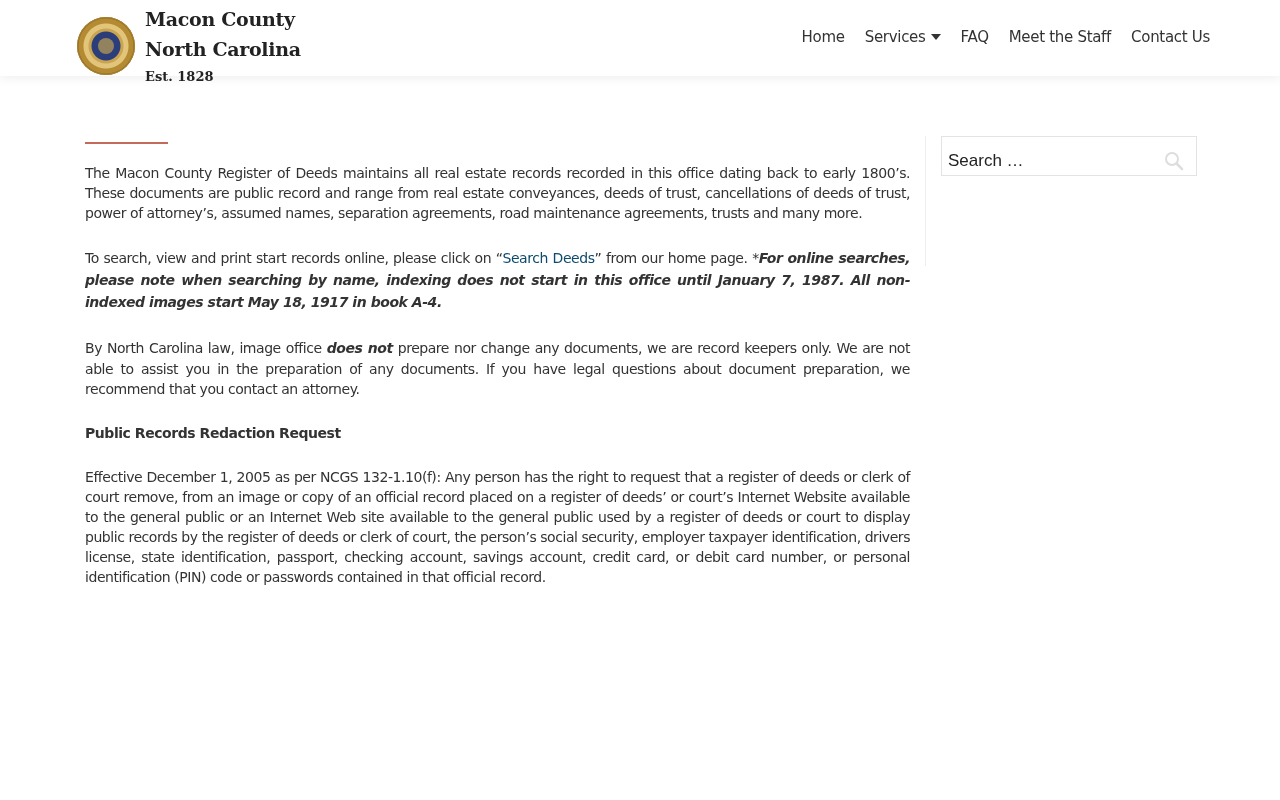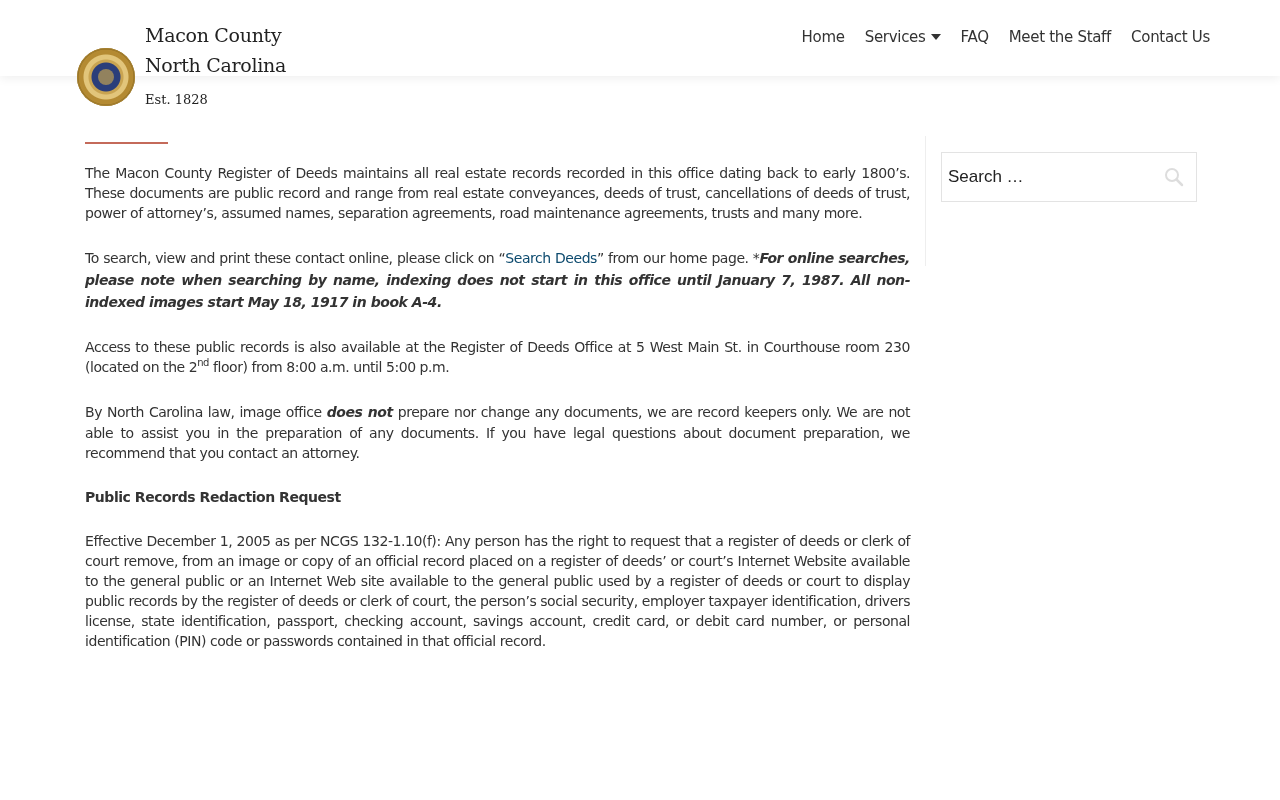--- a/index.html
+++ b/index.html
@@ -5,35 +5,35 @@
   * { box-sizing: border-box; margin: 0; padding: 0; }
   html, body { width: 1280px; height: 800px; overflow: hidden; background: #fff; }
   body { font-family: "Liberation Sans", "DejaVu Sans", sans-serif; color: #333; }
 
   .site-header {
     position: absolute; top: 0; left: 0; width: 1280px; height: 76px;
     background: #fff;
     box-shadow: 0 2px 10px rgba(0,0,0,0.07);
     z-index: 5;
   }
-  .logo { position: absolute; left: 77px; top: 25px; display: flex; align-items: flex-end; }
+  .logo { position: absolute; left: 77px; top: 9px; display: flex; align-items: center; font-weight: bold; }
   .seal {
     width: 58px; height: 58px; border-radius: 50%;
     background: radial-gradient(circle at 50% 50%, #2b3e7a 0 14px, #c9a451 15px 17px, #e2c57a 18px 22px, #b48a32 23px 27px, #8c6a24 28px 29px);
     box-shadow: 0 0 0 1px #a7822f inset;
     position: relative;
   }
   .seal::after {
     content: ""; position: absolute; left: 21px; top: 21px; width: 16px; height: 16px;
     border-radius: 50%; background: #b59a55; opacity: .75;
   }
   .logo-text { margin-left: 10px; font-family: "DejaVu Serif", "Liberation Serif", serif; color: #222; line-height: 1; }
   .logo-text .l1 { font-size: 19px; display: block; margin-top: 1px; letter-spacing: -0.3px; }
   .logo-text .l2 { font-size: 19px; display: block; margin-top: 11px; letter-spacing: -0.3px; }
-  .logo-text .l3 { font-size: 13px; display: block; margin-top: 18px; }
+  .logo-text .l3 { font-size: 13px; display: block; margin-top: 11px; }
 
   .main-nav { position: absolute; top: 28px; right: 70px; display: flex; align-items: flex-start; }
   .main-nav a {
     font-family: "DejaVu Sans", sans-serif; font-size: 15px; color: #333; text-decoration: none;
     margin-left: 20px; display: flex; align-items: center; letter-spacing: -0.3px;
   }
   .caret { display: inline-block; width: 0; height: 0; margin-left: 5px;
     border-left: 5px solid transparent; border-right: 5px solid transparent; border-top: 6px solid #333; }
 
   .content { position: absolute; left: 85px; top: 134px; width: 825px; }
@@ -44,21 +44,21 @@
     font-family: "DejaVu Sans", sans-serif; font-size: 14px; line-height: 20px; color: #333;
     text-align: justify; margin-bottom: 24px; letter-spacing: -0.45px;
   }
   .content a { color: #0c4a6e; text-decoration: none; }
   .bi { font-weight: bold; font-style: italic; line-height: 22px; }
   .heading-b { font-weight: bold; }
   sup { font-size: 10px; line-height: 0; vertical-align: super; }
 
   .sidebar-divider { position: absolute; left: 925px; top: 136px; width: 1px; height: 130px; background: #eee; }
   .search-box {
-    position: absolute; left: 941px; top: 152px; width: 256px; height: 50px;
+    position: absolute; left: 941px; top: 136px; width: 256px; height: 40px;
     border: 1px solid #e3e3e3; background: #fff;
   }
   .search-box input {
     position: absolute; left: 0; top: 0; width: 210px; height: 48px; border: none; outline: none;
     padding-left: 6px; font-family: "Liberation Sans", sans-serif; font-size: 17px; color: #222; background: transparent;
   }
   .search-box input::placeholder { color: #222; }
   .search-icon { position: absolute; left: 222px; top: 14px; width: 20px; height: 20px; }
 </style>
 </head>
@@ -91,23 +91,22 @@
         <span>Contact Us</span>
       </a>
   </nav>
 </header>
 
 <main class="content">
   <div class="title-underline"></div>
 
   <p>The Macon County Register of Deeds maintains all real estate records recorded in this office dating back to early 1800’s.  These documents are public record and range from real estate conveyances, deeds of trust, cancellations of deeds of trust, power of attorney’s, assumed names, separation agreements, road maintenance agreements, trusts and many more.</p>
 
-  <p><span>To search, view and print these contact online, please click on “</span><a>Search Deeds</a><span>” from our home page. *</span><span class="bi">For online searches, please note when searching by name, indexing does not start in this office until January 7, 1987.  All non-indexed images start May 18, 1917 in book A-4.</span></p>
+  <p><span>To search, view and print start records online, please click on “</span><a>Search Deeds</a><span>” from our home page. *</span><span class="bi">For online searches, please note when searching by name, indexing does not start in this office until January 7, 1987.  All non-indexed images start May 18, 1917 in book A-4.</span></p>
 
-  <p><span>Access to these public records is also available at the Register of Deeds Office at 5 West Main St. in Courthouse room 230 (located on the 2</span><sup>nd</sup><span> floor) from 8:00 a.m. until 5:00 p.m.</span></p>
 
   <p><span>By North Carolina law, image office </span><span class="bi">does not</span><span> prepare nor change any documents, we are record keepers only. We are not able to assist you in the preparation of any documents. If you have legal questions about document preparation, we recommend that you contact an attorney.</span></p>
 
   <p class="heading-b">Public Records Redaction Request</p>
 
 
   <p>Effective December 1, 2005 as per NCGS 132-1.10(f): Any person has the right to request that a register of deeds or clerk of court remove, from an image or copy of an official record placed on a register of deeds’ or court’s Internet Website available to the general public or an Internet Web site available to the general public used by a register of deeds or court to display public records by the register of deeds or clerk of court, the person’s social security, employer taxpayer identification, drivers license, state identification, passport, checking account, savings account, credit card, or debit card number, or personal identification (PIN) code or passwords contained in that official record.</p>
 
 </main>
 

